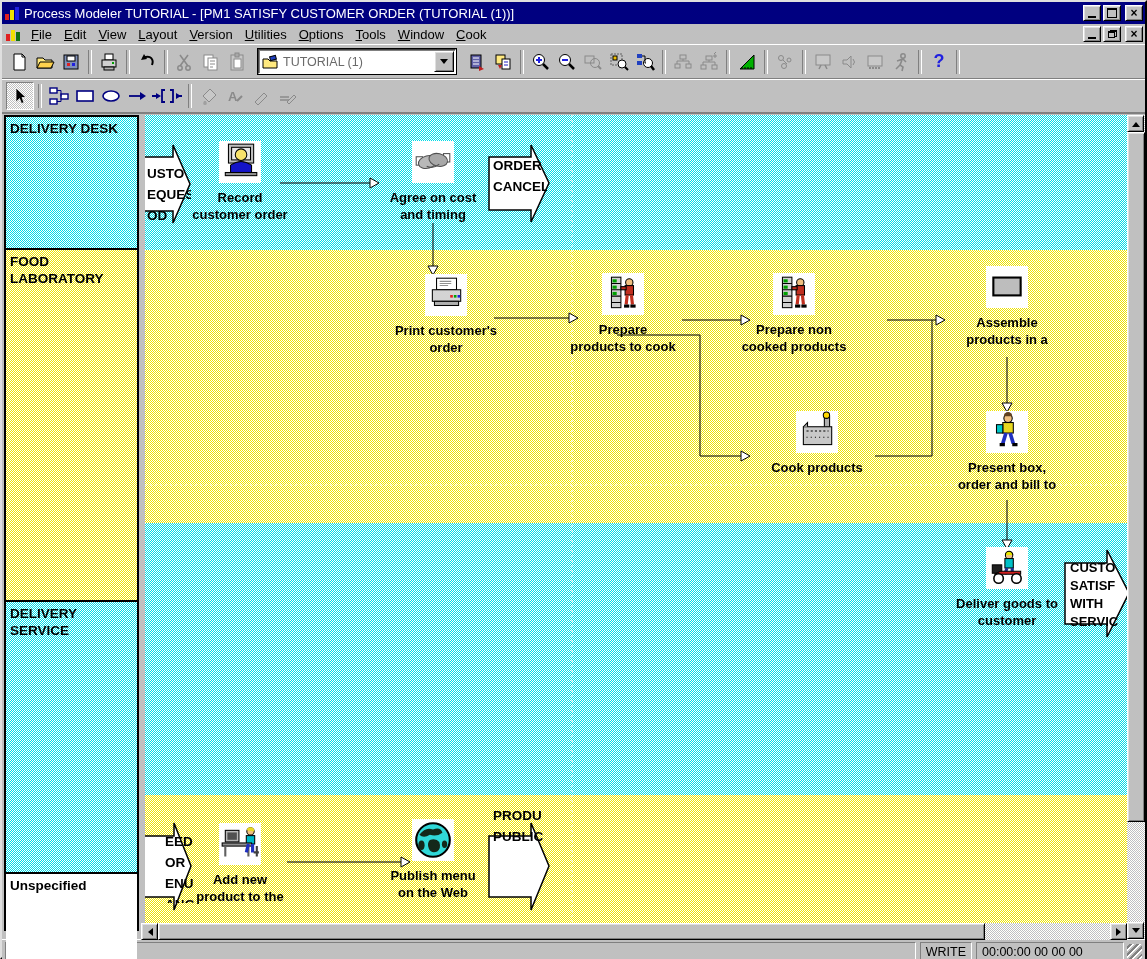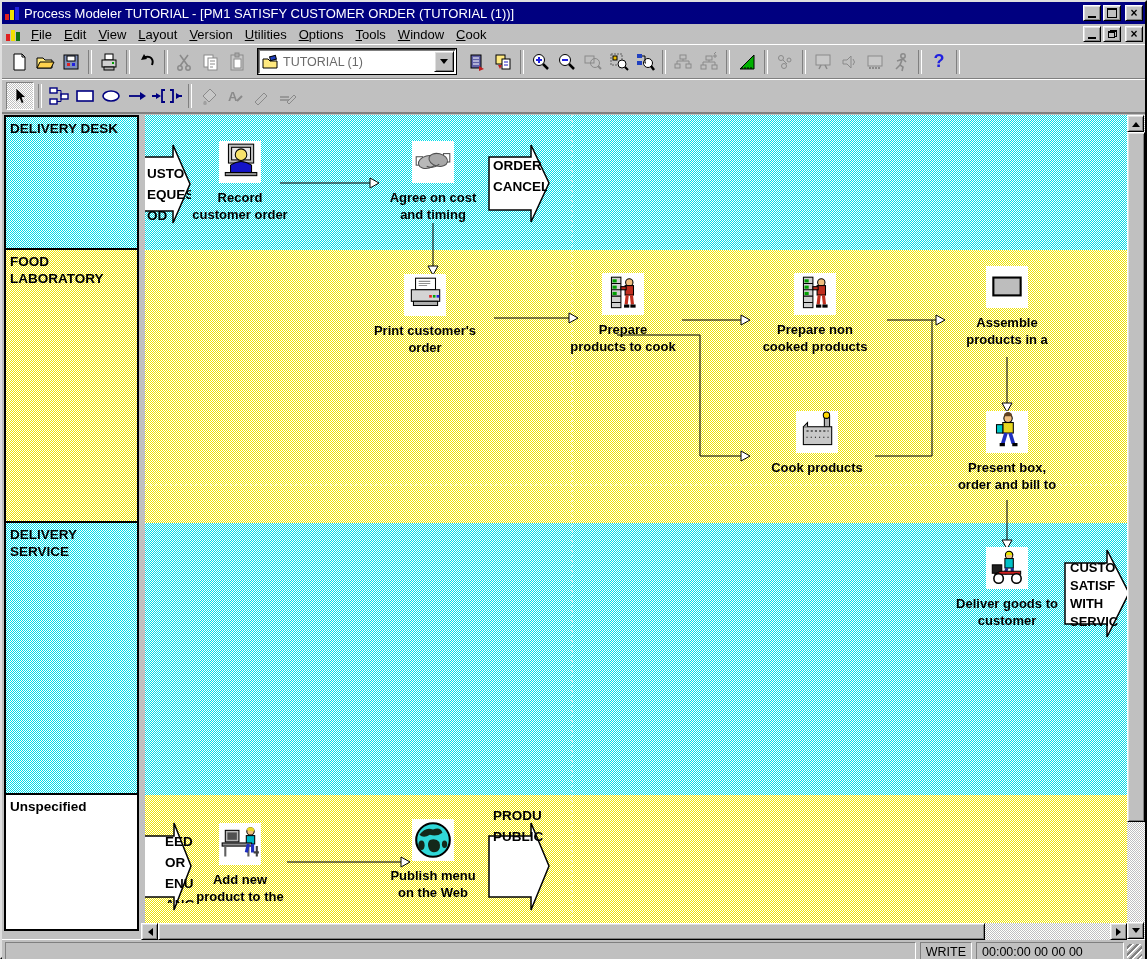--- a/index.html
+++ b/index.html
@@ -398,21 +398,21 @@
           <path d="M3,14 h9 M3,11 h9" stroke="#8a8a8a" stroke-width="1.5"></path>
           <path d="M10,16 l7,-7 2,2 -7,7 z" fill="#c0c0c0" stroke="#8a8a8a"></path>
         </svg>
       </span>
   </div>
 
   <div class="workspace">
 
     <div class="lanecol">
       <div class="lanecell d-cyan" style="height:133px;">DELIVERY DESK</div>
-      <div class="lanecell d-yellow" style="height:273px;">FOOD
+      <div class="lanecell d-yellow" style="height:352px;">FOOD
 LABORATORY</div>
       <div class="lanecell d-cyan" style="height:272px;">DELIVERY
 SERVICE</div>
       <div class="lanecell" style="height:134px;background:#fff;">Unspecified</div>
     </div>
 
     <div class="canvas">
       <div class="band d-cyan" style="top:0;height:135px;"></div>
       <div class="band d-yellow" style="top:135px;height:273px;"></div>
       <div class="band d-cyan" style="top:408px;height:272px;"></div>
@@ -490,21 +490,21 @@
               <rect x="4" y="15" width="6" height="8" fill="#fff" stroke="#505050"></rect>
               <rect x="30" y="12" width="6" height="8" fill="#fff" stroke="#505050"></rect>
               <ellipse cx="15" cy="20" rx="9" ry="6" fill="#b8b8b8" stroke="#505050" transform="rotate(-14 15 20)"></ellipse>
               <ellipse cx="25" cy="18" rx="9" ry="6" fill="#a8a8a8" stroke="#505050" transform="rotate(14 25 18)"></ellipse>
               <path d="M14,24 q6,3 12,-2" fill="none" stroke="#505050"></path>
             </svg></span>
         <span class="nlabel">Agree on cost
 and timing</span>
       </div>
 
-      <div class="node" style="left:210px;top:159px;width:140px;">
+      <div class="node" style="left:231px;top:159px;width:140px;">
         <span class="tile"><svg width="42" height="42" viewBox="0 0 40 40">
               <rect x="11" y="4" width="19" height="11" fill="#fff" stroke="#000"></rect>
               <path d="M14,7 h11 M14,9 h11 M14,11 h8" stroke="#909090"></path>
               <rect x="7" y="15" width="27" height="11" fill="#d4d4d4" stroke="#000"></rect>
               <rect x="24" y="20" width="2.5" height="2.5" fill="#e02020"></rect>
               <rect x="27.5" y="20" width="2.5" height="2.5" fill="#00a000"></rect>
               <rect x="31" y="20" width="2.5" height="2.5" fill="#2020e0"></rect>
               <rect x="9" y="26" width="23" height="4" fill="#b0b0b0" stroke="#000"></rect>
             </svg></span>
         <span class="nlabel">Print customer's
@@ -522,21 +522,21 @@
               <rect x="22" y="12" width="8" height="9" fill="#c03020" stroke="#000"></rect>
               <rect x="18" y="13" width="5" height="3" fill="#c03020" stroke="#000"></rect>
               <path d="M24,21 l-1,9 M28,21 l1,9" stroke="#c03020" stroke-width="3"></path>
               <rect x="21" y="30" width="5" height="3" fill="#000"></rect>
               <rect x="27" y="30" width="5" height="3" fill="#000"></rect>
             </svg></span>
         <span class="nlabel">Prepare
 products to cook</span>
       </div>
 
-      <div class="node" style="left:600px;top:158px;width:140px;">
+      <div class="node" style="left:579px;top:158px;width:140px;">
         <span class="tile"><svg width="42" height="42" viewBox="0 0 40 40">
               <rect x="9" y="4" width="9" height="29" fill="#d0d0d0" stroke="#000"></rect>
               <path d="M9,10 h9 M9,16 h9 M9,22 h9 M9,28 h9" stroke="#000"></path>
               <rect x="10" y="6" width="4" height="3" fill="#00a000"></rect>
               <rect x="10" y="12" width="4" height="3" fill="#00a000"></rect>
               <rect x="10" y="18" width="4" height="3" fill="#00a000"></rect>
               <circle cx="26" cy="9" r="3.5" fill="#f0c080" stroke="#000"></circle>
               <rect x="22" y="12" width="8" height="9" fill="#c03020" stroke="#000"></rect>
               <rect x="18" y="13" width="5" height="3" fill="#c03020" stroke="#000"></rect>
               <path d="M24,21 l-1,9 M28,21 l1,9" stroke="#c03020" stroke-width="3"></path>

